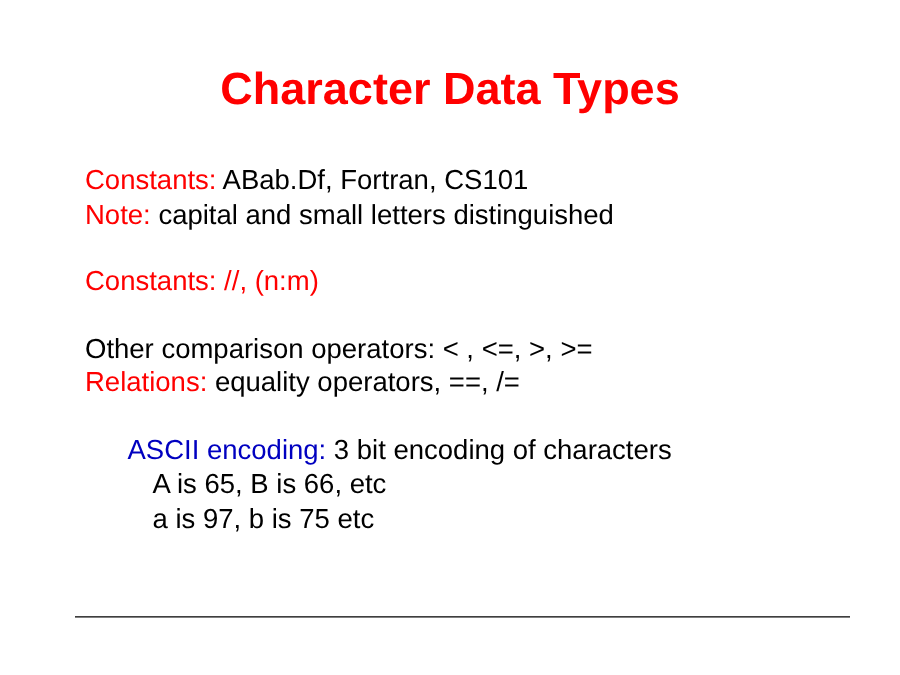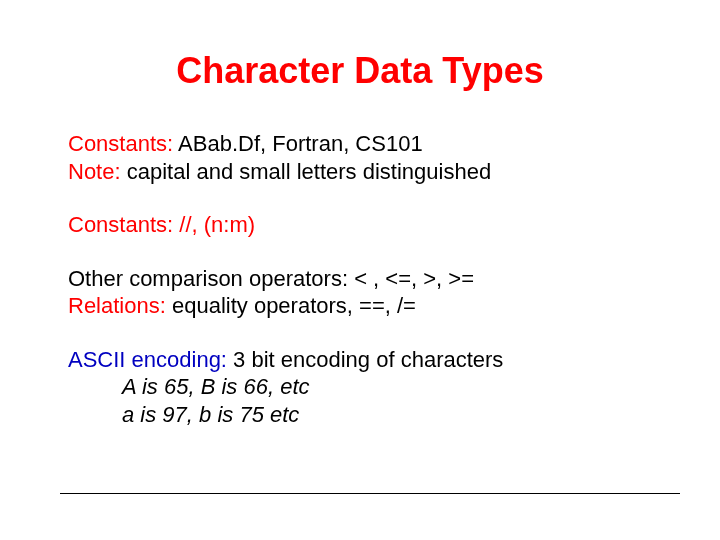--- a/index.html
+++ b/index.html
@@ -33,22 +33,22 @@
     left: 68px;
     right: 60px;
     font-size: 22px;
     line-height: 1.25;
     color: #000;
   }
   .para {
     margin-bottom: 26px;
   }
   .red { color: #ff0000; margin-top: 44px; }
-  .blue { color: #0000c0; }
-  .indent { padding-left: 54px; font-style: italic; }
+  .blue { color: #0000c0; margin-left: 34px; }
+  .indent { padding-left: 54px; }
   .hr {
     position: absolute;
     left: 60px;
     right: 40px;
     bottom: 46px;
     border-top: 1px solid #000;
   }
 </style>
 </head>
 <body>

